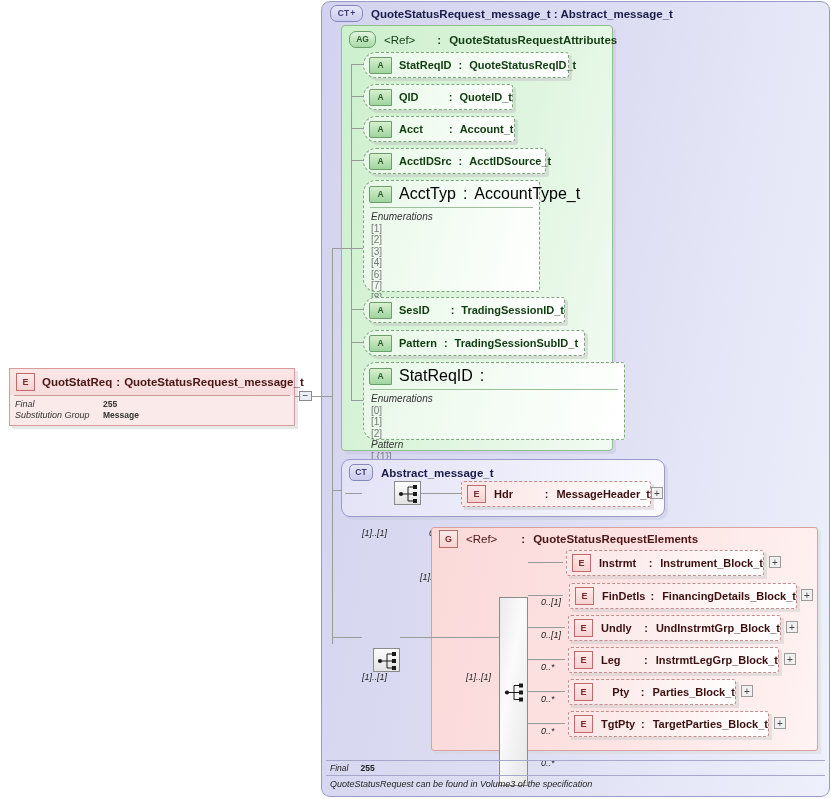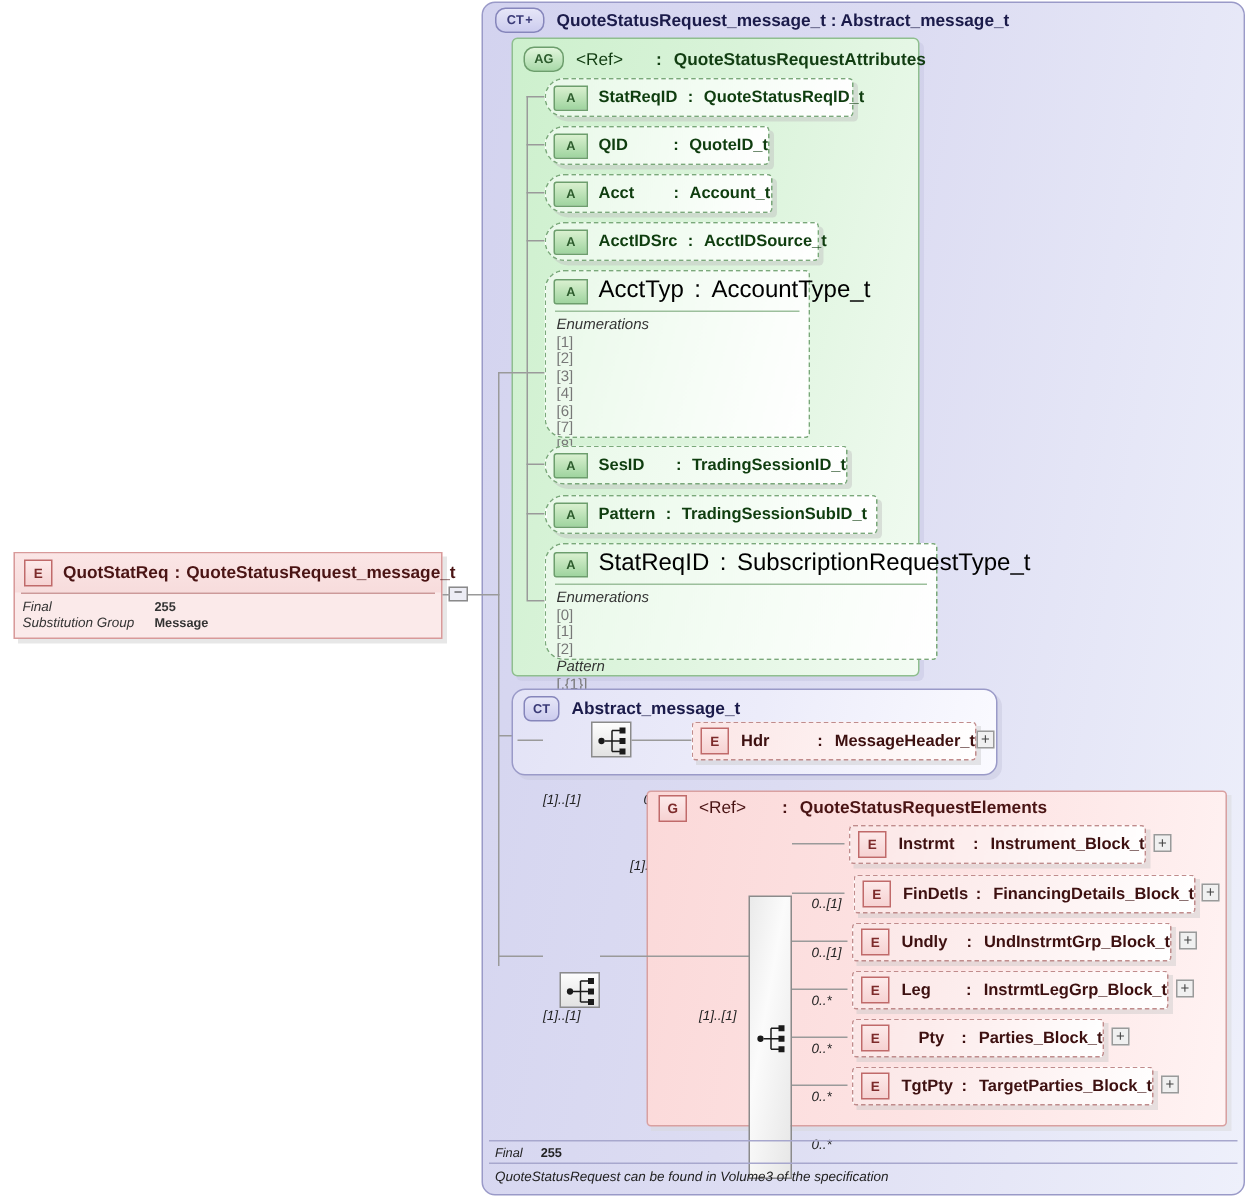--- a/index.html
+++ b/index.html
@@ -239,21 +239,20 @@
   <span class="nm">:</span>
   <span class="nm">TradingSessionSubID_t</span>
 </div>
 
 <div class="abs ln lnh" style="left:351px;top:400px;width:12px;"></div>
 <div class="abs facet" style="left:363px;top:362px;width:262px;height:78px;">
   <div class="fhead">
     <span class="ico ico-A">A</span>
     <span class="nm">StatReqID</span>
     <span class="nm">:</span>
-    <span class="nm">SubscriptionRequestType_t</span>
   </div>
   <div class="fline"></div>
   <div class="frow" style="padding-top:3px;">
     <span class="fk">Enumerations</span>
     <span class="fv">
       <span style="display:block;">[0]</span>
       <span style="display:block;">[1]</span>
       <span style="display:block;">[2]</span>
     </span>
   </div>

